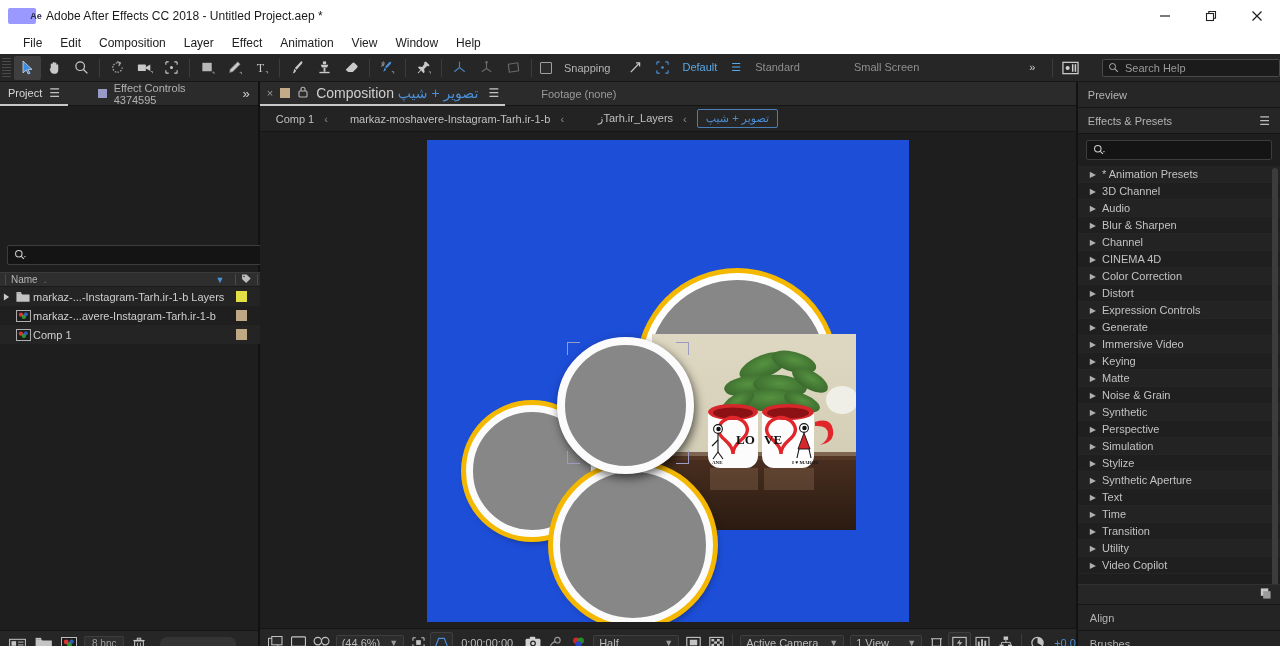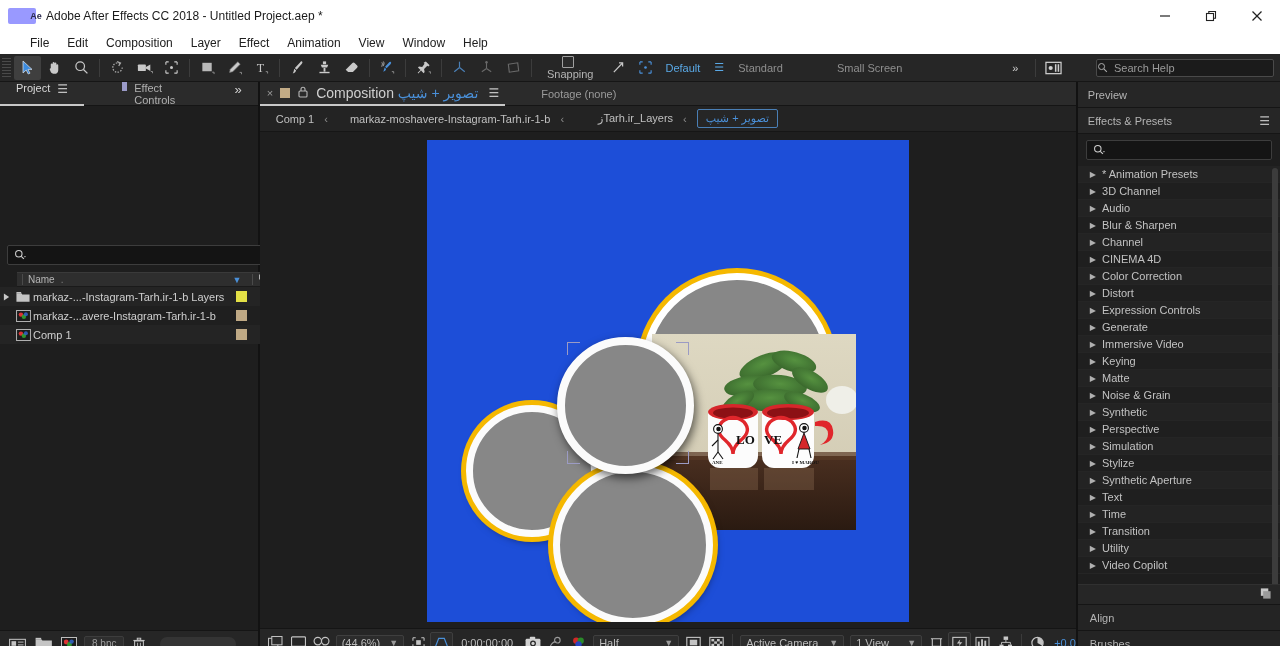--- a/index.html
+++ b/index.html
@@ -32,21 +32,21 @@
     margin-left: 10px; font-size: 12px; color: #1a1a1a;
     font-family: "Liberation Sans", sans-serif;
   }
   #win-controls { margin-left: auto; display: flex; height: 32px; }
   .wc { width: 46px; height: 32px; display: flex; align-items: center; justify-content: center; }
   .wc svg { display: block; }
 
   
   #menubar {
     height: 22px; background: #ffffff;
-    display: flex; align-items: center; padding-left: 21px;
+    display: flex; align-items: center; padding-left: 14px;
   }
   .menu-item {
     padding: 2px 9px; font-size: 12px; color: #202020;
     line-height: 16px;
   }
 
   
   #toolbar {
     height: 28px; background: #262626;
     display: flex; align-items: center;
@@ -64,52 +64,52 @@
   .tool.active { background: #3f3f3f; border-radius: 2px; }
   .tool svg { display: block; }
   .tb-sep { width: 1px; height: 18px; background: #3c3c3c; margin: 0 4px; }
   .tb-label { font-size: 11px; color: #b4b4b4; padding: 0 7px; }
   .tb-label.blue { color: #5aa9e6; }
   .tb-label.dim { color: #8f8f8f; }
   .snapbox {
     width: 12px; height: 12px; border: 1px solid #a0a0a0; background: #2b2b2b;
     border-radius: 1px; margin-right: 5px;
   }
-  .snap-wrap { display: flex; align-items: center; padding: 0 4px; flex-direction: column; }
-  #ws-area { display:flex; align-items:center; }
+  .snap-wrap { display: flex; align-items: center; padding: 0 4px; }
+  #ws-area { display:flex; align-items:flex-start; }
   #searchhelp {
-    margin-left: auto; margin-right: 6px;
+    margin-left: auto; 
     width: 178px; height: 18px; background: #1b1b1b;
     border: 1px solid #4a4a4a; border-radius: 2px;
-    display: flex; align-items: center; 
+    display: flex; align-items: center; padding-left: 5px;
   }
   #searchhelp span { font-size: 11px; color: #9a9a9a; margin-left: 6px; }
 
   
   #main { display: flex; height: 574px; }
 
   
   #left-col { width: 285px; background: #1e1e1e; display: flex; flex-direction: column;
               border-right: 2px solid #121212; }
   .panel-tabbar {
     height: 24px; background: #2b2b2b; display: flex; align-items: center;
     border-bottom: 1px solid #151515;
   }
-  .ptab { height: 24px; display: flex; padding: 0 16px; font-size: 11px; color:#b0b0b0; }
+  .ptab { height: 24px; display: flex; align-items: center; padding: 0 8px; font-size: 11px; color:#b0b0b0; }
   .ptab.sel { color: #d8d8d8; border-bottom: 2px solid #c8c8c8; }
   .ptab .ham { margin-left: 7px; color:#c0c0c0; font-size: 12px; }
   .tabswatch { width:9px;height:9px;background:#9a9ac8;margin-right:7px; }
   #project-body { flex: 1; background: #1e1e1e; position: relative; }
   #proj-search {
     position: absolute; left: 7px; top: 139px; width: 270px; height: 20px;
     background: #141414; border: 1px solid #3d3d3d; border-radius: 2px;
     display: flex; align-items: center; padding-left: 6px;
   }
   #col-head {
-    position: absolute; left: 17px; top: 166px; width: 285px; height: 15px;
+    position: absolute; left: 0; top: 166px; width: 285px; height: 15px;
     background: #2e2e2e; display: flex; align-items: center;
     border-top: 1px solid #3a3a3a; border-bottom: 1px solid #1a1a1a;
     font-size: 10px; color: #b4b4b4;
   }
   .ch-sep { width:1px;height:11px;background:#4a4a4a;margin:0 5px; }
   #rows { position: absolute; left: 0; top: 181px; width: 285px; }
   .prow { height: 19px; display: flex; align-items: center; font-size: 11px; color: #cfcfcf; }
   .prow:nth-child(odd) { background: #242424; }
   .prow:nth-child(even) { background: #1f1f1f; }
   .disc { width: 13px; display:flex;align-items:center;justify-content:center; }

